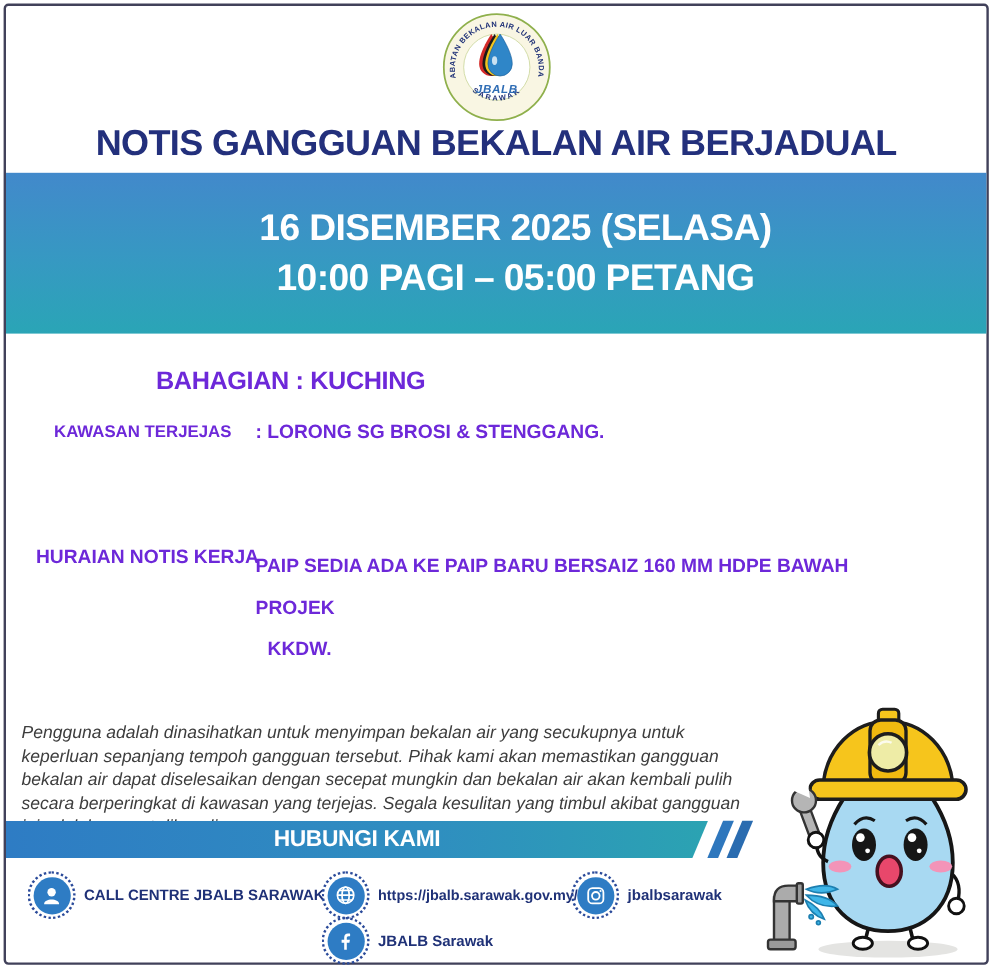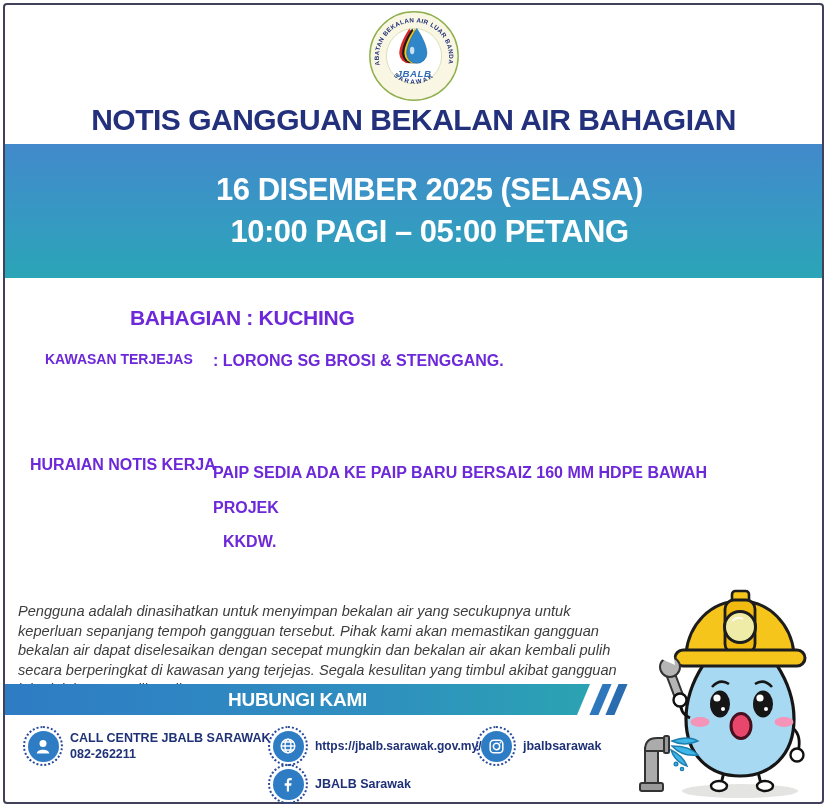--- a/index.html
+++ b/index.html
@@ -77,21 +77,21 @@
     <g>
       <path transform="translate(-8,0)" d="M53,20 C53,20 42,36 42,47 A11,11 0 0 0 64,47 C64,36 53,20 53,20 Z" fill="#d42a28"></path>
       <path transform="translate(-5,0)" d="M53,20 C53,20 42,36 42,47 A11,11 0 0 0 64,47 C64,36 53,20 53,20 Z" fill="#1a1a1a"></path>
       <path transform="translate(-2.5,0)" d="M53,20 C53,20 42,36 42,47 A11,11 0 0 0 64,47 C64,36 53,20 53,20 Z" fill="#f2c41d"></path>
       <path d="M53,20 C53,20 42,36 42,47 A11,11 0 0 0 64,47 C64,36 53,20 53,20 Z" fill="#2f86c8" stroke="#1a5f9e" stroke-width="0.6"></path>
       <ellipse cx="48" cy="44" rx="2.4" ry="4" fill="#ffffff" opacity="0.75"></ellipse>
     </g>
     <text x="50" y="73" font-size="10.5" font-weight="bold" font-style="italic" fill="#2f6db5" text-anchor="middle" letter-spacing="0.6">JBALB</text>
   </svg>
 
-  <div class="title">NOTIS GANGGUAN BEKALAN AIR BAHAGIAN</div>
+  <div class="title">NOTIS GANGGUAN BEKALAN AIR BERJADUAL</div>
 
   <div class="sched-banner">
     <div>16 DISEMBER 2025 (SELASA)</div>
     <div>10:00 PAGI – 05:00 PETANG</div>
   </div>
 
   <div class="bahagian navy">BAHAGIAN : KUCHING</div>
 
   <div class="kawasan-label navy">KAWASAN TERJEJAS</div>
   <div class="kawasan-value navy">: LORONG SG BROSI &amp; STENGGANG.</div>
@@ -114,21 +114,20 @@
     <span class="icon-ring">
       <span class="icon-circle">
         <svg width="20" height="20" viewBox="0 0 24 24">
           <circle cx="12" cy="9" r="4.2" fill="#fff"></circle>
           <path d="M4.5,21 C4.5,14.8 19.5,14.8 19.5,21 Z" fill="#fff"></path>
         </svg>
       </span>
     </span>
     <div>
       <div class="c-text">CALL CENTRE JBALB SARAWAK</div>
-      <div class="c-text">082-262211</div>
     </div>
   </div>
 
   <div class="contact-item c-web">
     <span class="icon-ring">
       <span class="icon-circle">
         <svg width="20" height="20" viewBox="0 0 24 24" fill="none" stroke="#fff" stroke-width="1.7">
           <circle cx="12" cy="12" r="8.2"></circle>
           <ellipse cx="12" cy="12" rx="3.6" ry="8.2"></ellipse>
           <path d="M3.8,12 H20.2 M5.2,7.2 H18.8 M5.2,16.8 H18.8"></path>

